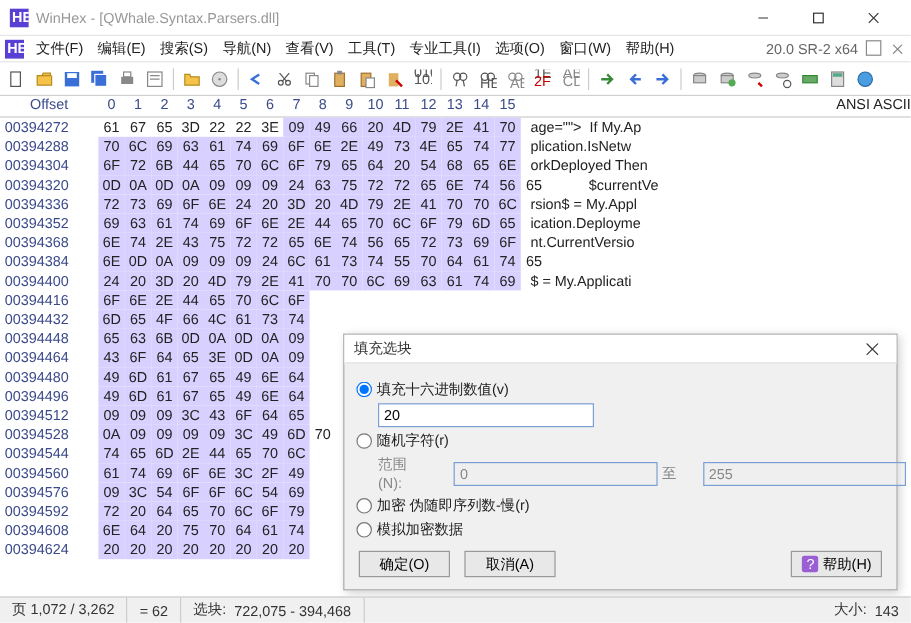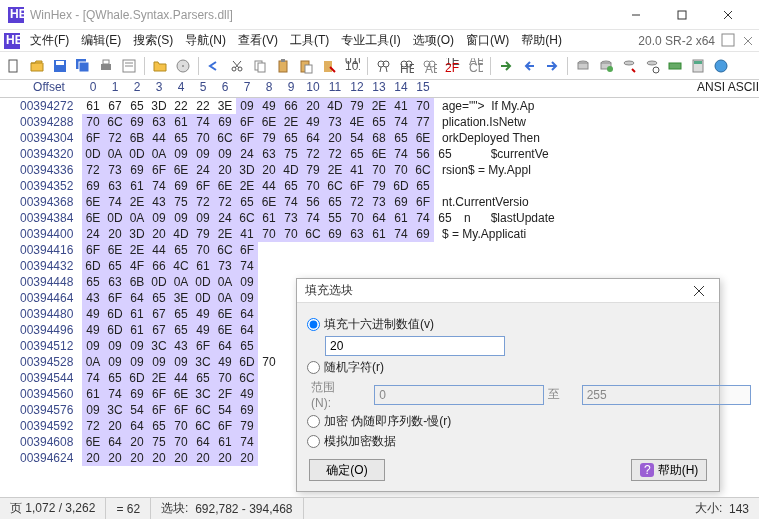--- a/index.html
+++ b/index.html
@@ -17,37 +17,37 @@
 .toolbar{height:28px;display:flex;align-items:center;padding:2px 4px;gap:3px;border-bottom:1px solid #d0d0d0}
 .tbtn{width:20px;height:20px;display:flex;align-items:center;justify-content:center}
 .tsep{width:1px;height:18px;background:#ccc;margin:0 2px}
 .hexhdr{height:18px;display:flex;border-bottom:1px solid #ccc;font-family:Consolas,monospace;color:#3b4a8a}
 .hexhdr .off{width:78px;text-align:center}
 .hexhdr .cols{display:flex;padding-left:4px}
 .hexhdr .cols span{width:22px;text-align:center}
 .hexhdr .asc{flex:1;text-align:right}
 .hexbody{font-family:Consolas,monospace;line-height:16px}
 .hexrow{display:flex;height:16px}
-.off{width:78px;color:#3b4a8a;padding-left:20px}
+.off{width:78px;color:#3b4a8a;padding-left:4px}
 .bytes{display:flex;padding-left:4px}
 .byte{width:22px;text-align:center;color:#222}
 .byte.sel{background:#d8d0ff}
 .asc{padding-left:8px;color:#222;white-space:pre}
 .statusbar{position:absolute;bottom:0;left:0;right:0;height:22px;background:#f0f0f0;border-top:1px solid #ccc;display:flex;align-items:center;font-size:12px;color:#333}
 .statusbar .cell{padding:0 10px;border-right:1px solid #ccc;height:100%;display:flex;align-items:center}
 .statusbar .cell:last-child{border:none;margin-left:auto}
-.dialog{position:absolute;left:296px;top:278px;width:424px;height:214px;background:#f0f0f0;border:1px solid #aaa;box-shadow:2px 2px 8px rgba(0,0,0,.2)}
+.dialog{position:absolute;left:286px;top:278px;width:462px;height:214px;background:#f0f0f0;border:1px solid #aaa;box-shadow:2px 2px 8px rgba(0,0,0,.2)}
 .dlgtitle{height:24px;background:#fff;display:flex;align-items:center;padding:0 8px;border-bottom:1px solid #ddd}
 .dlgtitle .t{flex:1;color:#333}
 .dlgclose{width:24px;height:20px;display:flex;align-items:center;justify-content:center}
 .dlgbody{padding:10px;display:flex;gap:10px}
 .left{flex:1}
 .radiogrp label{display:flex;align-items:center;gap:4px;margin:3px 0;color:#222}
 .radiogrp input[type=text]{width:180px;height:20px;border:1px solid #7a9fd4;padding:1px 4px;margin-left:18px;font-family:inherit}
-.rangeln{margin-left:4px;color:#888;display:flex;align-items:center;gap:4px;margin-top:2px}
+.rangeln{margin-left:18px;color:#888;display:flex;align-items:center;gap:4px;margin-top:2px}
 .rangeln input{width:30px;height:18px;border:1px solid #ccc;padding:0 2px;color:#888}
 .btn{height:22px;border:1px solid #999;background:#e8e8e8;display:flex;align-items:center;justify-content:center;padding:0 6px;cursor:pointer}
 .dlgfoot{position:absolute;bottom:10px;left:0;right:0;display:flex;gap:12px;padding:0 12px;align-items:center}
 .dlgfoot .btn{width:76px}
 .dlgfoot .help{margin-left:auto;display:flex;align-items:center;gap:4px}
 svg{display:block}
 </style>
 </head>
 <body>
 
@@ -445,20 +445,21 @@
         <span class="byte sel">2E</span>
         <span class="byte sel">44</span>
         <span class="byte sel">65</span>
         <span class="byte sel">70</span>
         <span class="byte sel">6C</span>
         <span class="byte sel">6F</span>
         <span class="byte sel">79</span>
         <span class="byte sel">6D</span>
         <span class="byte sel">65</span>
       </div>
+      <div class="asc">ication.Deployme</div>
     </div>
     <div class="hexrow">
       <div class="off">00394368</div>
       <div class="bytes">
         <span class="byte sel">6E</span>
         <span class="byte sel">74</span>
         <span class="byte sel">2E</span>
         <span class="byte sel">43</span>
         <span class="byte sel">75</span>
         <span class="byte sel">72</span>
@@ -489,21 +490,20 @@
         <span class="byte sel">61</span>
         <span class="byte sel">73</span>
         <span class="byte sel">74</span>
         <span class="byte sel">55</span>
         <span class="byte sel">70</span>
         <span class="byte sel">64</span>
         <span class="byte sel">61</span>
         <span class="byte sel">74</span>
         <span class="byte">65</span>
       </div>
-      <div class="asc">n      $lastUpdate</div>
     </div>
     <div class="hexrow">
       <div class="off">00394400</div>
       <div class="bytes">
         <span class="byte sel">24</span>
         <span class="byte sel">20</span>
         <span class="byte sel">3D</span>
         <span class="byte sel">20</span>
         <span class="byte sel">4D</span>
         <span class="byte sel">79</span>
@@ -755,30 +755,33 @@
           <input type="radio" style="">
           <span>模拟加密数据</span>
         </label>
     </div>
 
   </div>
   <div class="dlgfoot">
     <div class="btn">
         <span>确定(O)</span>
       </div>
+    <div class="btn">
+        <span>取消(A)</span>
+      </div>
     <div class="btn help">
       <span>
           <svg width="14" height="14">
             <rect width="14" height="14" rx="3" fill="#9a5fd4"></rect>
             <text x="4" y="11" font-size="10" fill="#fff">?</text>
           </svg>
         </span>
       <span>帮助(H)</span>
     </div>
   </div>
 </div>
 
 <div class="statusbar">
   <div class="cell">页 1,072 / 3,262</div>
   <div class="cell">= 62</div>
-  <div class="cell"><span>选块:</span>&nbsp;&nbsp;<span>692,782 - 394,468</span></div>
+  <div class="cell"><span>选块:</span>&nbsp;&nbsp;<span>722,075 - 394,468</span></div>
   <div class="cell"><span>大小:</span>&nbsp;&nbsp;<span>143</span></div>
 </div>
 
 </body></html>

